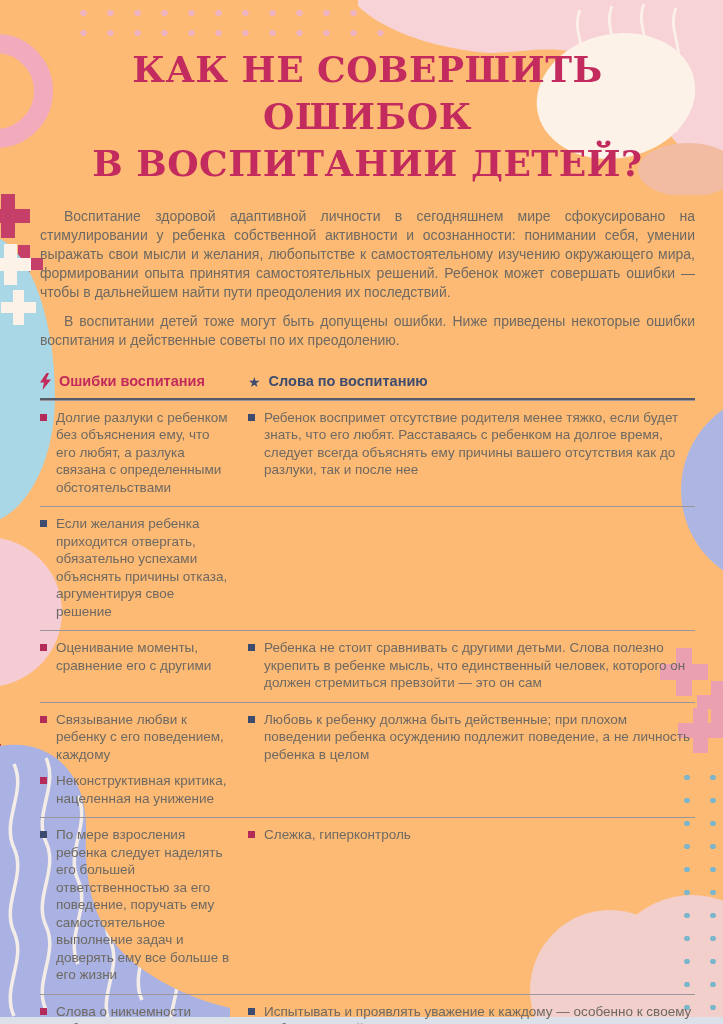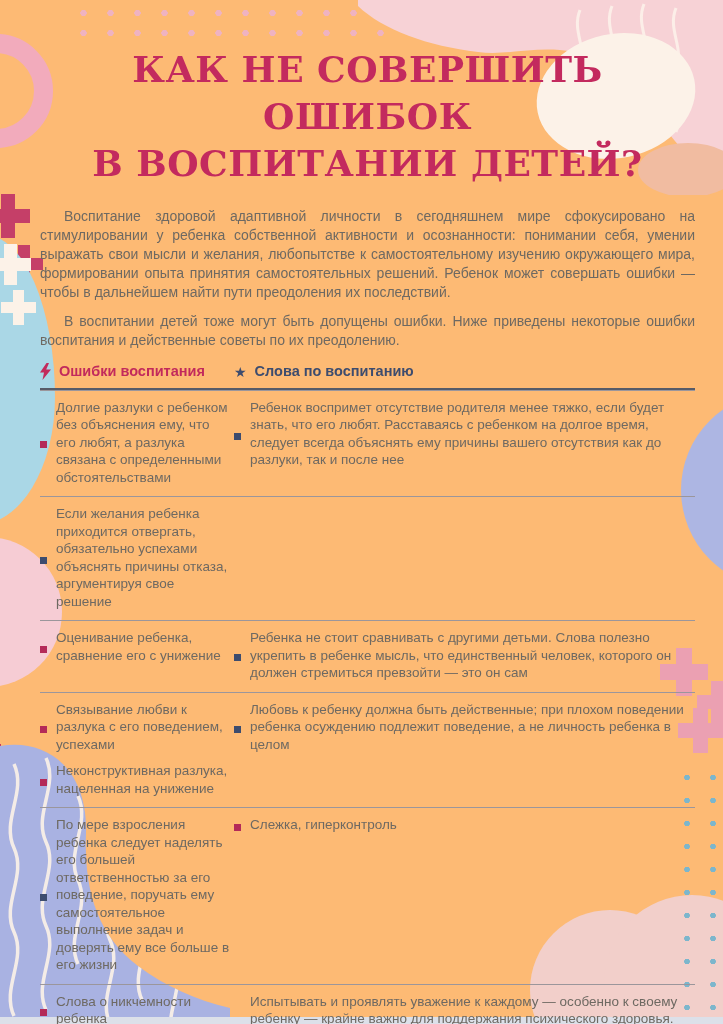--- a/index.html
+++ b/index.html
@@ -50,34 +50,34 @@
   h1{
     margin:0 0 20px 0; text-align:center;
     font-family:"DejaVu Serif","Liberation Serif",serif;
     font-weight:700; font-size:36px; line-height:47px;
     color:#c32a5e; letter-spacing:.5px;
   }
   .intro{
     margin:0 0 10px 0; text-align:justify; text-indent:24px;
     font-size:14px; line-height:19px;
   }
-  .intro.last{margin-bottom:13px;}
+  .intro.last{margin-bottom:23px;}
   .ctable{width:100%; font-size:13.5px; line-height:17.5px;}
   .trow{
-    display:grid; grid-template-columns:192px 1fr; column-gap:2px;
+    display:grid; grid-template-columns:192px 1fr; column-gap:16px;
     padding:8px 0 10px; border-top:1px solid #9b969b;
   }
   .thead{
     border-top:none; border-bottom:2px solid #565b68; padding:0 0 7px;
   }
   .hcell{display:flex; align-items:center; gap:8px; font-weight:bold; font-size:14.5px;}
   .hcell.mist{color:#c22a5c;}
   .hcell.adv{color:#3d4c6e;}
   .star{font-size:14px; line-height:1; color:#3d4c6e;}
-  .item{display:flex; gap:9px; align-items:center;}
+  .item{display:flex; gap:9px; align-items:flex-start;}
   .item + .item{margin-top:9px;}
   .sq{width:7px; height:7px; flex:none; margin-top:5px;}
   .sq.m{background:#b42a58;}
   .sq.a{background:#3d4c6e;}
 </style>
 </head>
 <body>
 
 <div class="page">
 
@@ -191,40 +191,40 @@
               <span class="sq a"></span>
               <span>Если желания ребенка приходится отвергать, обязательно успехами объяснять причины отказа, аргументируя свое решение</span>
             </div>
         </div>
       </div>
 
       <div class="trow">
         <div>
           <div class="item">
               <span class="sq m"></span>
-              <span>Оценивание ребенка, сравнение его с унижение</span>
+              <span>Оценивание моменты, сравнение его с другими</span>
             </div>
         </div>
         <div>
           <div class="item">
               <span class="sq a"></span>
               <span>Ребенка не стоит сравнивать с другими детьми. Слова полезно укрепить в ребенке мысль, что единственный человек, которого он должен стремиться превзойти — это он сам</span>
             </div>
         </div>
       </div>
 
       <div class="trow">
         <div>
           <div class="item">
               <span class="sq m"></span>
-              <span>Связывание любви к разлука с его поведением, успехами</span>
-            </div>
-          <div class="item">
-              <span class="sq m"></span>
-              <span>Неконструктивная разлука, нацеленная на унижение</span>
+              <span>Связывание любви к ребенку с его поведением, каждому</span>
+            </div>
+          <div class="item">
+              <span class="sq m"></span>
+              <span>Неконструктивная критика, нацеленная на унижение</span>
             </div>
         </div>
         <div>
           <div class="item">
               <span class="sq a"></span>
               <span>Любовь к ребенку должна быть действенные; при плохом поведении ребенка осуждению подлежит поведение, а не личность ребенка в целом</span>
             </div>
         </div>
       </div>
 

